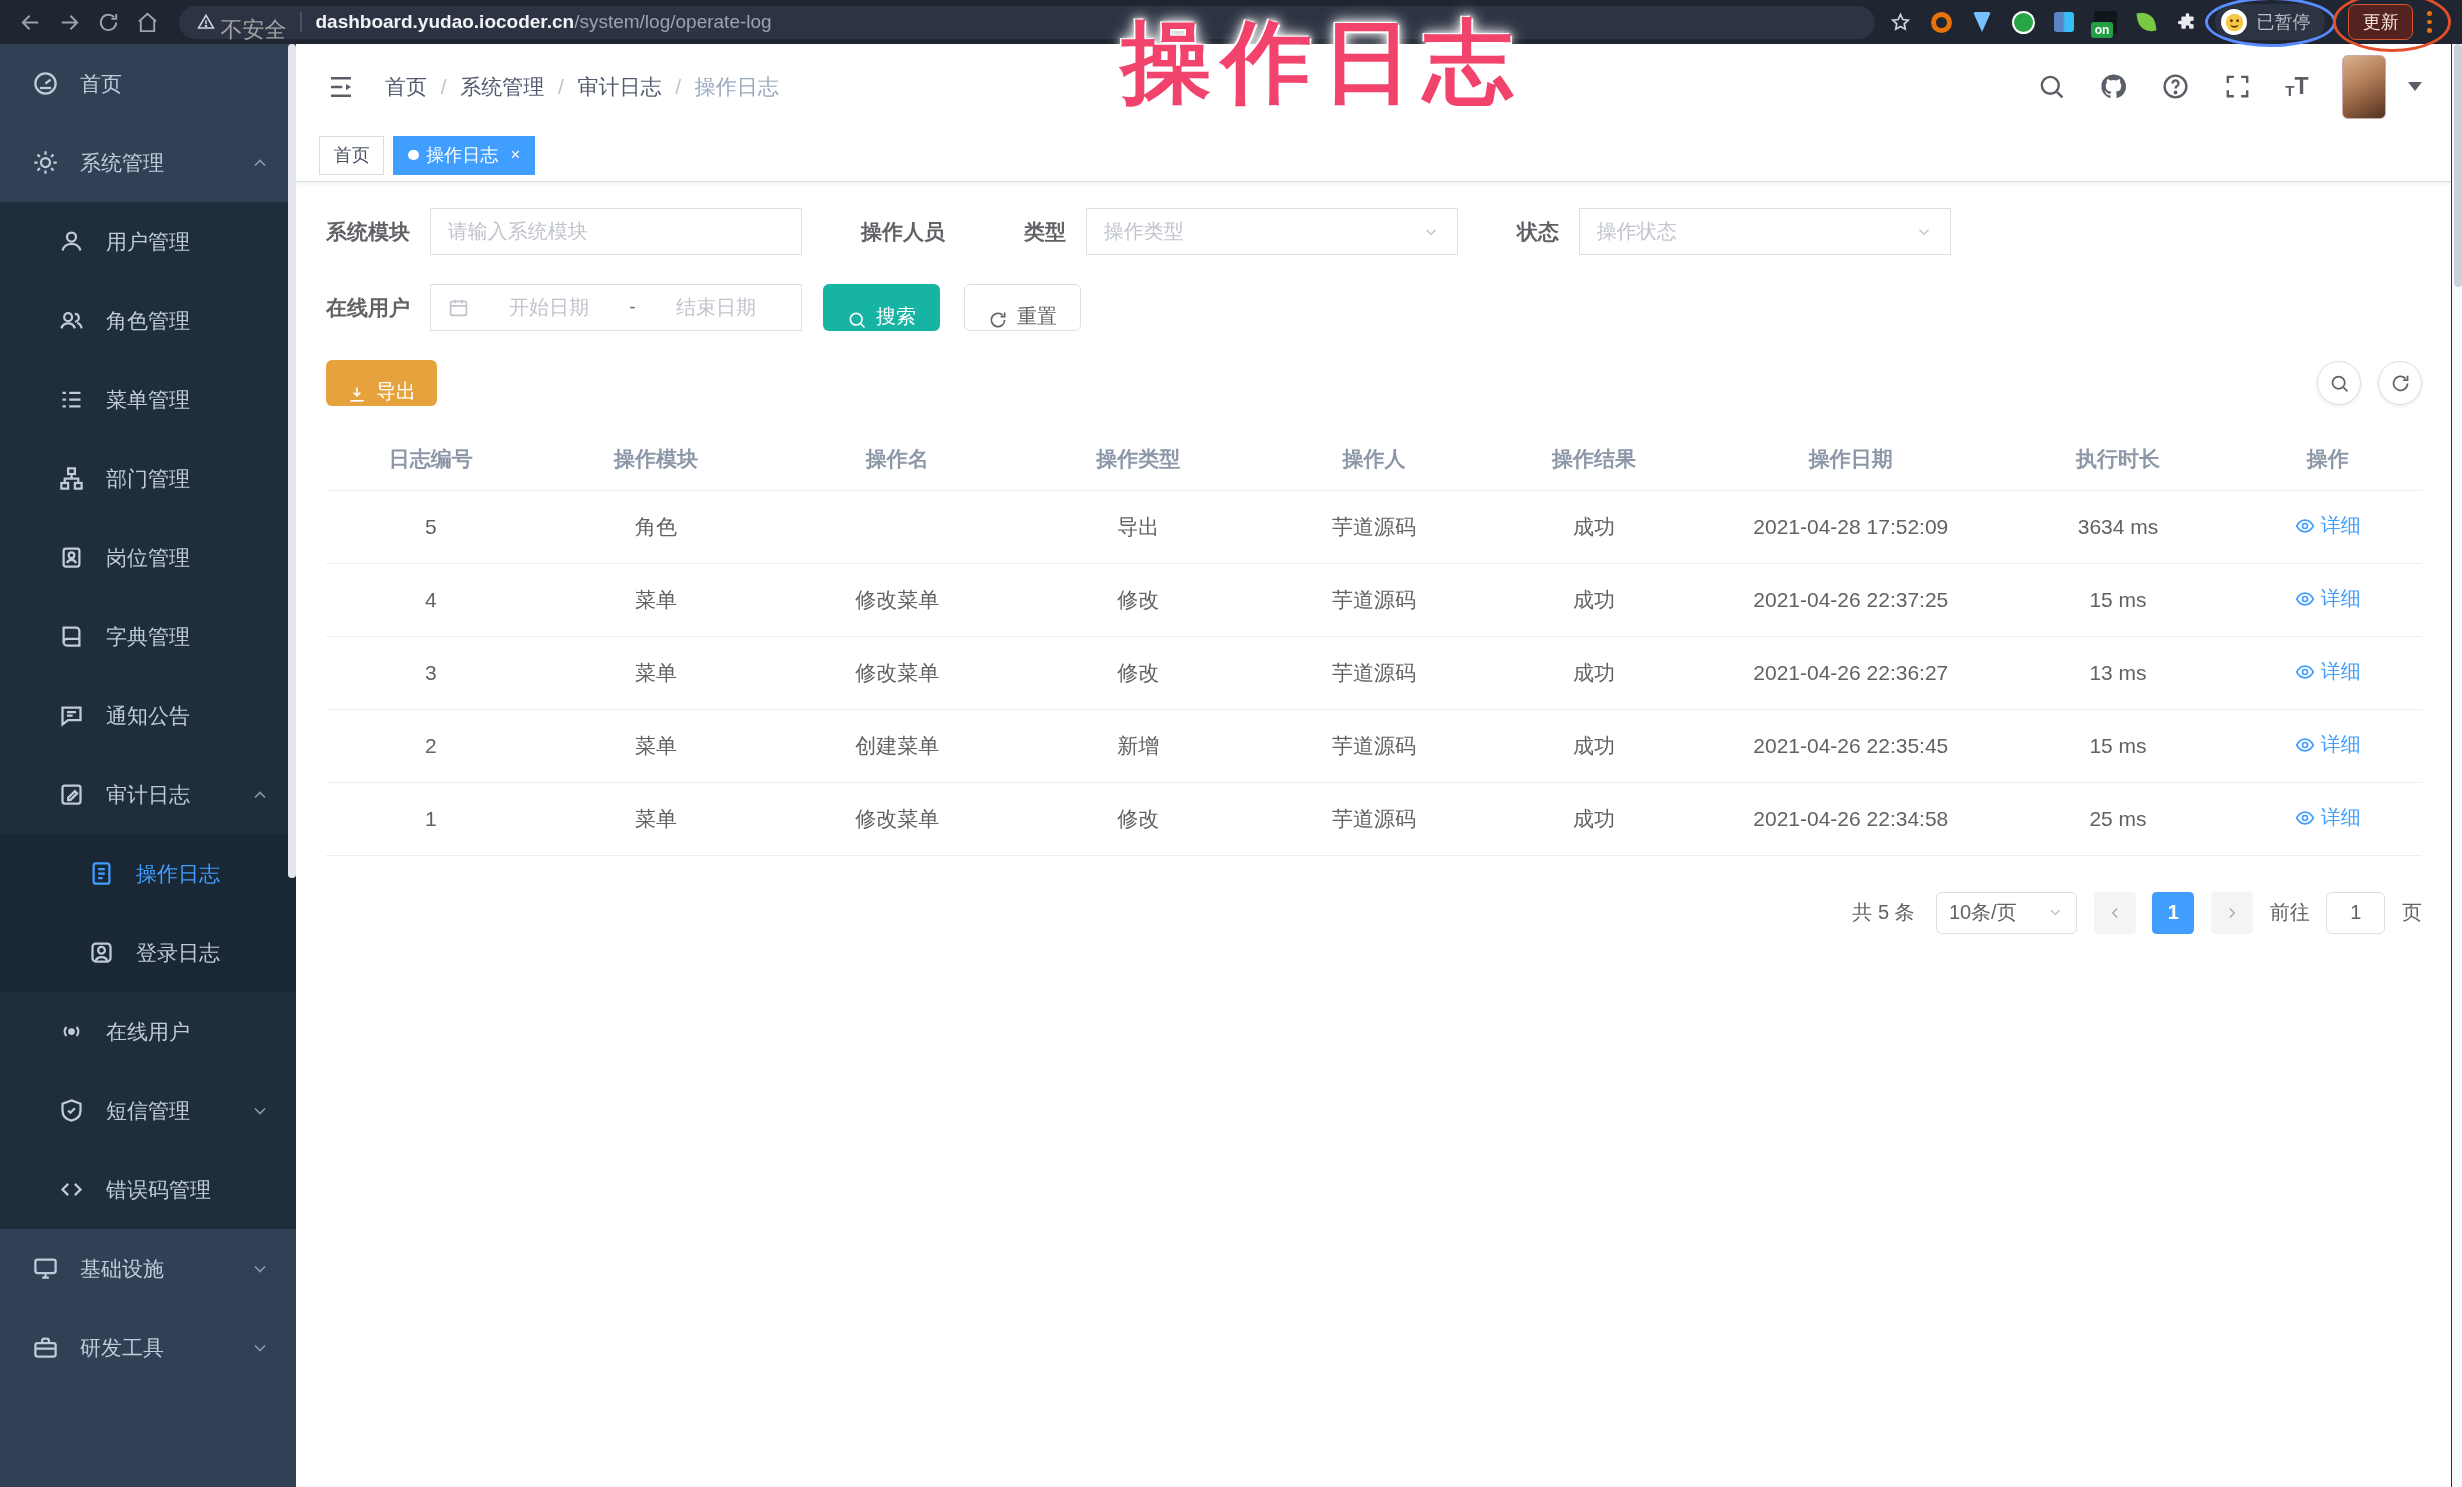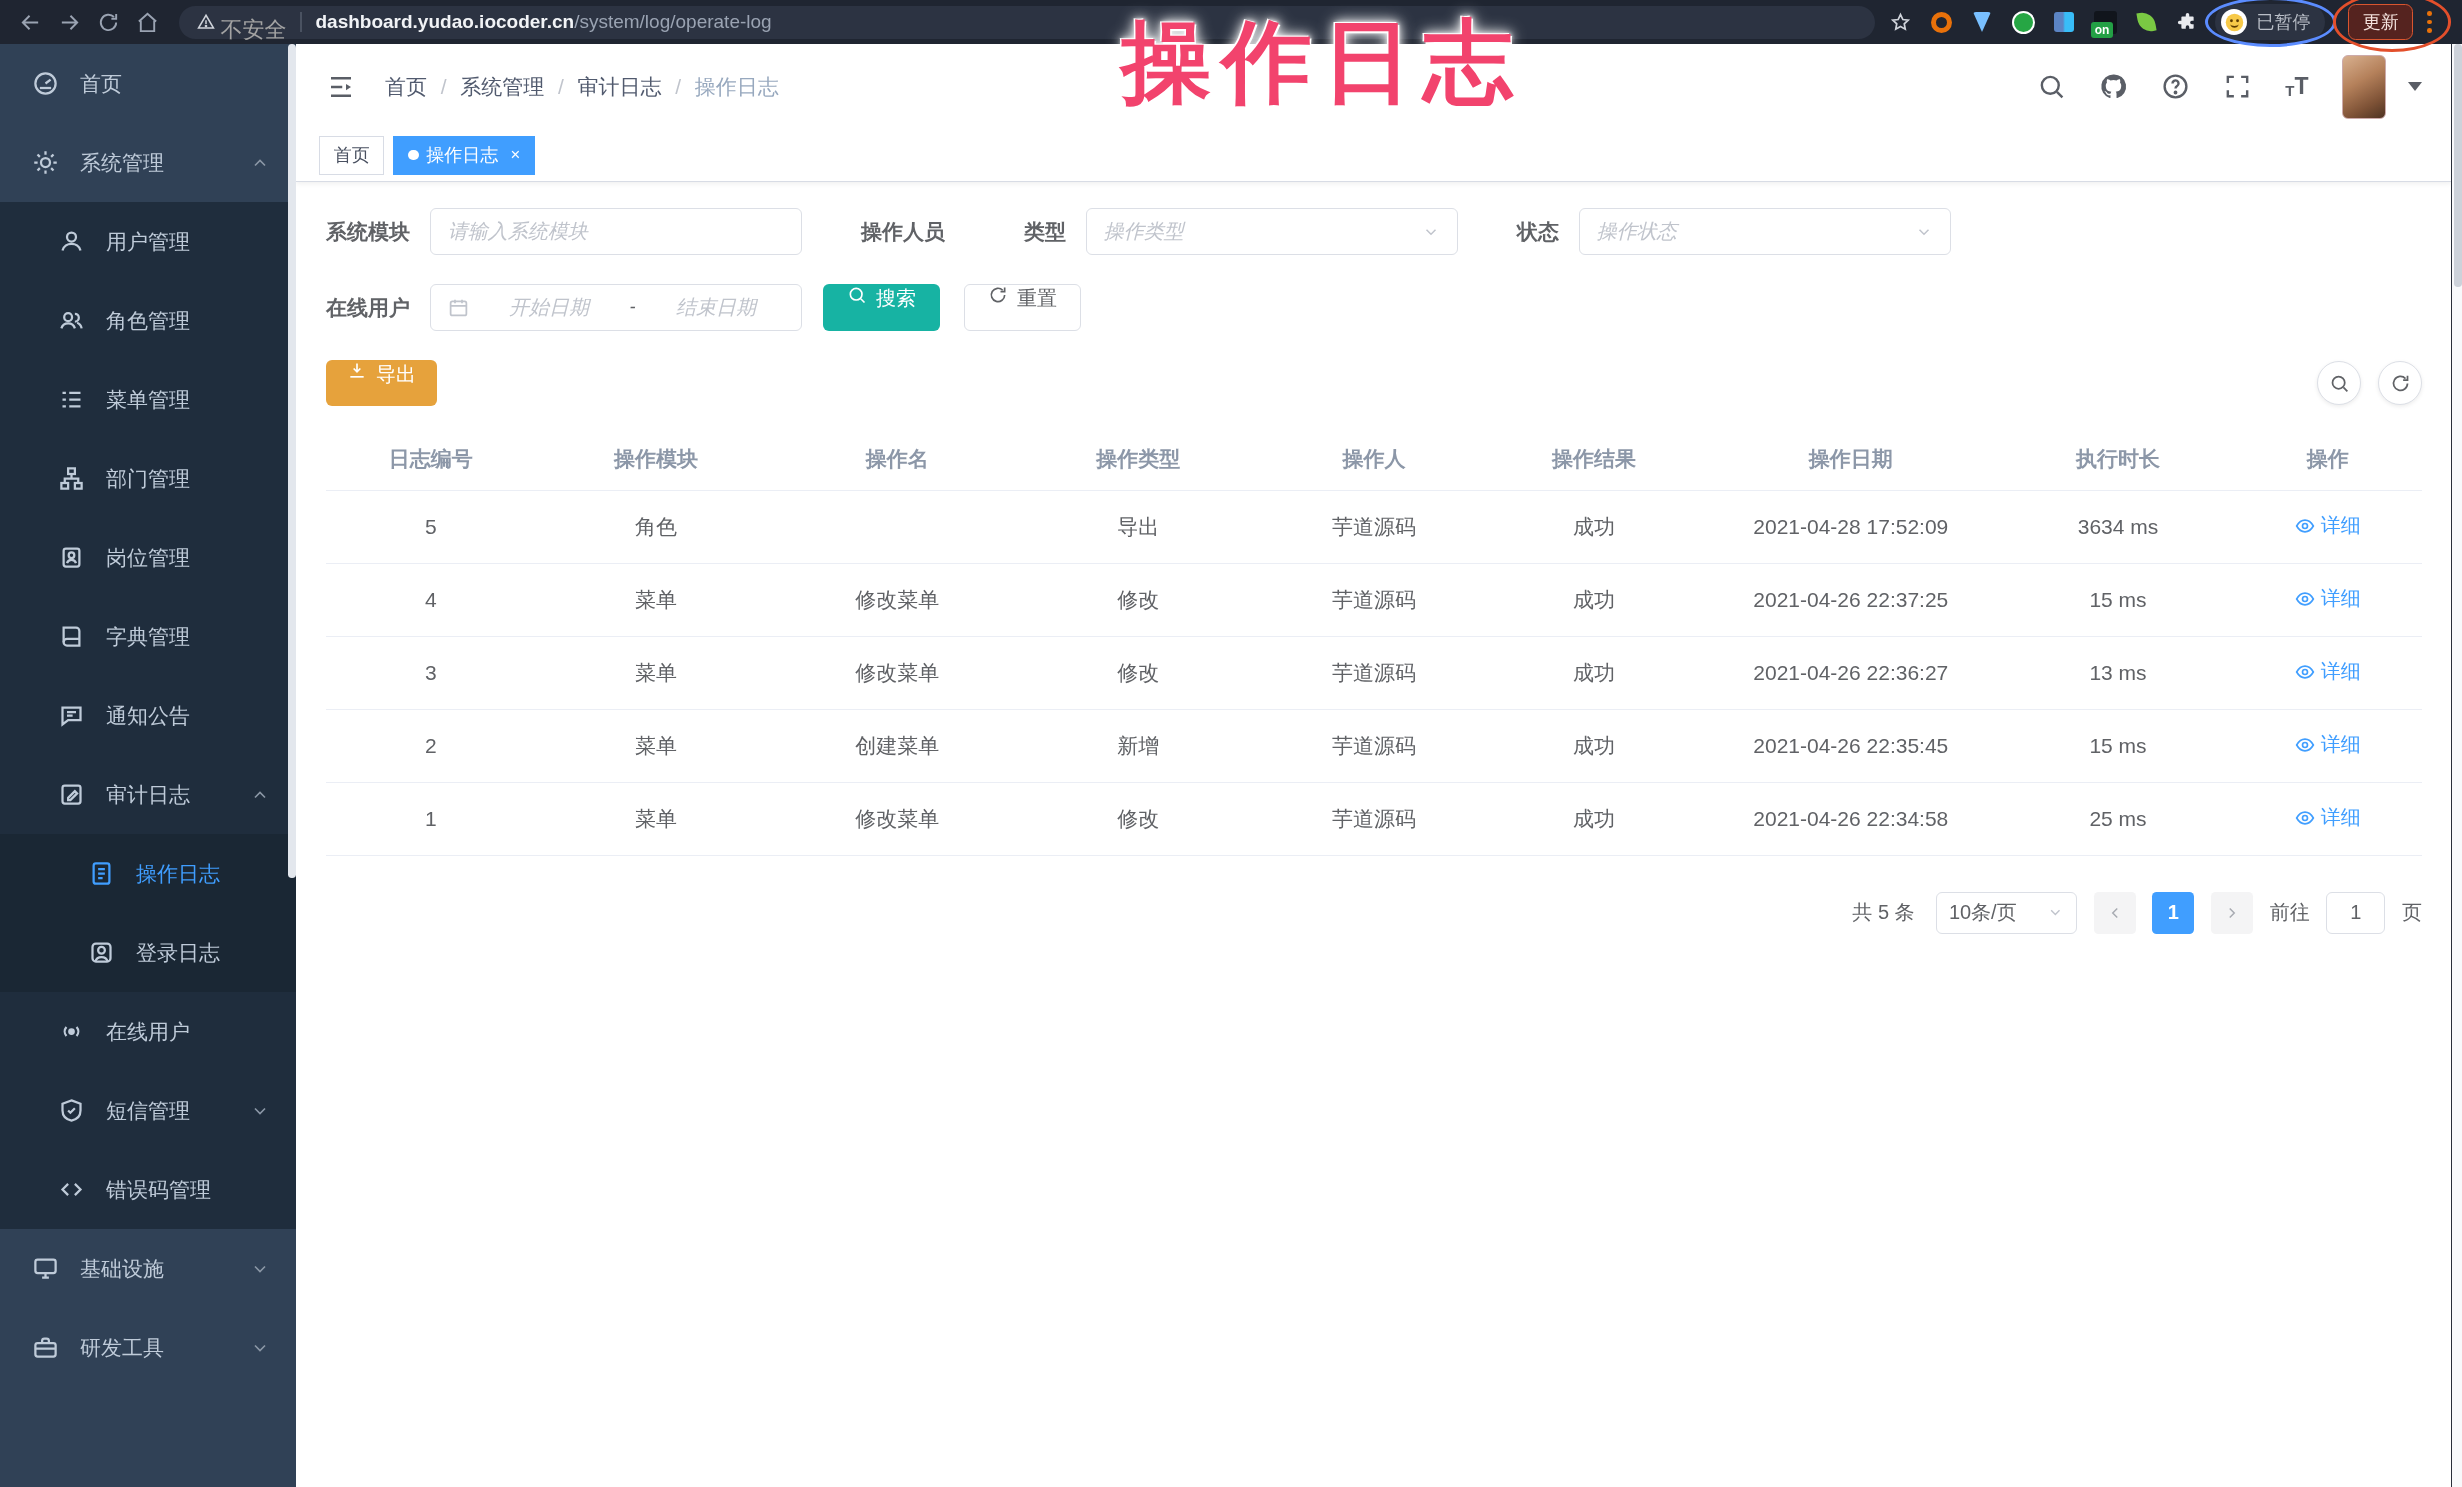--- a/index.html
+++ b/index.html
@@ -93,32 +93,32 @@
     background:#fff; color:#495060; font-size:18px; }
   .tag.active { background:#409EFF; border-color:#409EFF; color:#fff; }
   .tag .dot { width:10.6px; height:10.6px; background:#fff; border-radius:50%; }
   .tag .close { font-size:16.7px; margin-left:4.6px; }
 
   .content { padding:26px 30px 0 30px; }
 
   
   .filter-row { display:flex; align-items:center; margin-bottom:29px; }
   .f-label { font-size:21px; color:#606266; font-weight:bold; margin-right:20px; white-space:nowrap; }
-  .f-input { height:47px; border:1.5px solid #dcdfe6; border-radius:6px; background:#fff;
-    display:flex; align-items:center; padding:0 16.7px; font-size:20px; color:#606266;font-style:italic; }
+  .f-input { height:47px; border:1.5px solid #dcdfe6; border-radius:0; background:#fff;
+    display:flex; align-items:center; padding:0 16.7px; font-size:20px; color:#606266; }
   .placeholder { color:#c0c4cc; font-size:20px; }
   .w-input { width:372px; }
   .sel { justify-content:space-between; }
   .sel .chev { color:#c0c4cc; } .sel .chev svg { width:18px; height:18px; }
   .gap { width:59px; flex:none; }
   .date-range { width:372px; gap:12px; }
   .date-range svg { width:21px; height:21px; color:#c0c4cc; flex:none; }
   .date-ph { flex:1; text-align:center; }
   .range-sep { color:#606266; font-size:18px; }
-  .btn { height:47px; border-radius:6px; display:flex; align-items:flex-start; justify-content:center;
+  .btn { height:47px; border-radius:6px; display:flex; align-items:flex-end; justify-content:center;
     gap:9px; font-size:20px; padding:0 23px; border:1.5px solid transparent; }
   .btn svg { width:20px; height:20px; }
   .btn-search { background:#17b3a3; color:#fff; margin-left:21px; }
   .btn-reset { background:#fff; color:#606266; border-color:#dcdfe6; margin-left:24px; }
   .btn-export { background:#E6A23C; color:#fff; height:46px; padding:0 20px; font-size:20px; }
 
   .toolbar-row { display:flex; align-items:center; margin:4.6px 0 23px 0; }
   .tool-circles { margin-left:auto; display:flex; gap:16.7px; }
   .circle-btn { width:44px; height:44px; border-radius:50%; border:1.5px solid #dcdfe6; background:#fff;
     display:flex; align-items:center; justify-content:center; color:#606266; box-shadow:0 1.5px 4.6px rgba(0,0,0,.08); }

